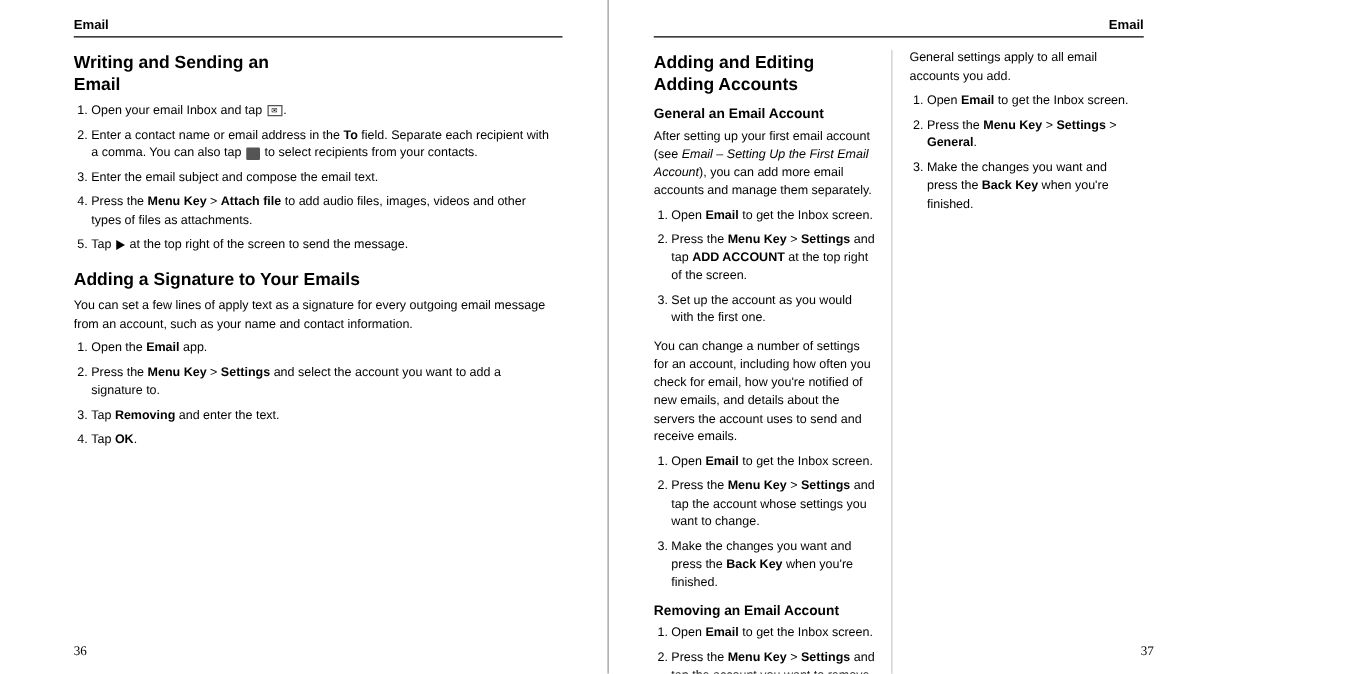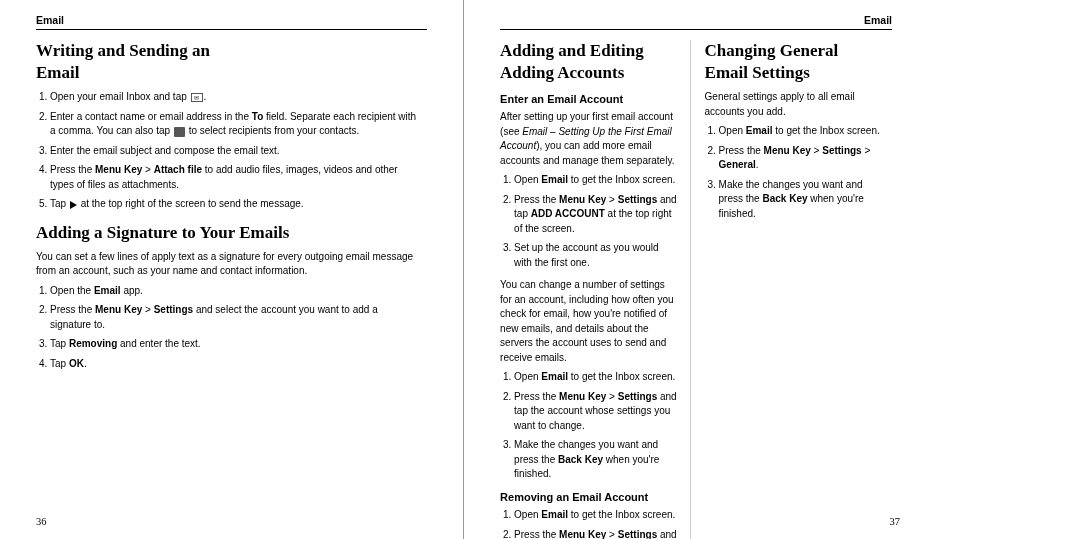--- a/index.html
+++ b/index.html
@@ -15,20 +15,21 @@
       font-family: 'Times New Roman', Times, serif;
       font-size: 10.5px;
       color: #000000;
       overflow: hidden;
     }
 
     .page-container {
       display: flex;
       width: 928px;
       height: 539px;
+      margin-left: 23px;
     }
 
     .page-left {
       width: 540px;
       height: 539px;
       border-right: 1px solid #999;
       padding: 14px 36px 14px 36px;
       position: relative;
     }
 
@@ -71,23 +72,23 @@
     .column {
       flex: 1;
       padding: 0 10px;
     }
 
     .column:first-child {
       padding-left: 0;
     }
 
     h2 {
-      font-size: 17px;
-      font-weight: bold;
-      font-family: Liberation Serif, serif;
+      font-size: 14px;
+      font-weight: bold;
+      font-family: Liberation Sans, sans-serif;
       margin-bottom: 6px;
       line-height: 1.3;
     }
 
     h3 {
       font-size: 11px;
       font-weight: bold;
       font-family: Arial, sans-serif;
       margin-bottom: 4px;
       margin-top: 8px;
@@ -233,21 +234,21 @@
       <span class="header-label">Email</span>
     </div>
 
     <div class="content-area">
 
       <div class="column" style="padding-left:0; padding-right: 12px; border-right: 1px solid #ccc;">
         <div class="section">
           <h2>Adding and Editing Adding Accounts</h2>
 
           <div class="sub-section">
-            <h3>Enter an Email Account</h3>
+            <h3>General an Email Account</h3>
             <p>After setting up your first email account (see <span class="italic">Email – Setting Up the First Email Account</span>), you can add more email accounts and manage them separately.</p>
             <ol>
               <li>
                   <p>Open <span class="bold">Email</span> to get the Inbox screen.</p>
                 </li>
               <li>
                   <p>Press the <span class="bold">Menu Key</span> &gt; <span class="bold">Settings</span> and tap <span class="bold">ADD ACCOUNT</span> at the top right of the screen.</p>
                 </li>
               <li>
                   <p>Set up the account as you would with the first one.</p>
@@ -282,21 +283,20 @@
               <li>
                   <p>Tap <span class="bold">Remove account</span> &gt; <span class="bold">OK</span>.</p>
                 </li>
             </ol>
           </div>
         </div>
       </div>
 
       <div class="column" style="padding-left: 14px;">
         <div class="section">
-          <h2>Changing General Email Settings</h2>
           <p>General settings apply to all email accounts you add.</p>
           <ol>
             <li>
                 <p>Open <span class="bold">Email</span> to get the Inbox screen.</p>
               </li>
             <li>
                 <p>Press the <span class="bold">Menu Key</span> &gt; <span class="bold">Settings</span> &gt; <span class="bold">General</span>.</p>
               </li>
             <li>
                 <p>Make the changes you want and press the <span class="bold">Back Key</span> when you're finished.</p>

